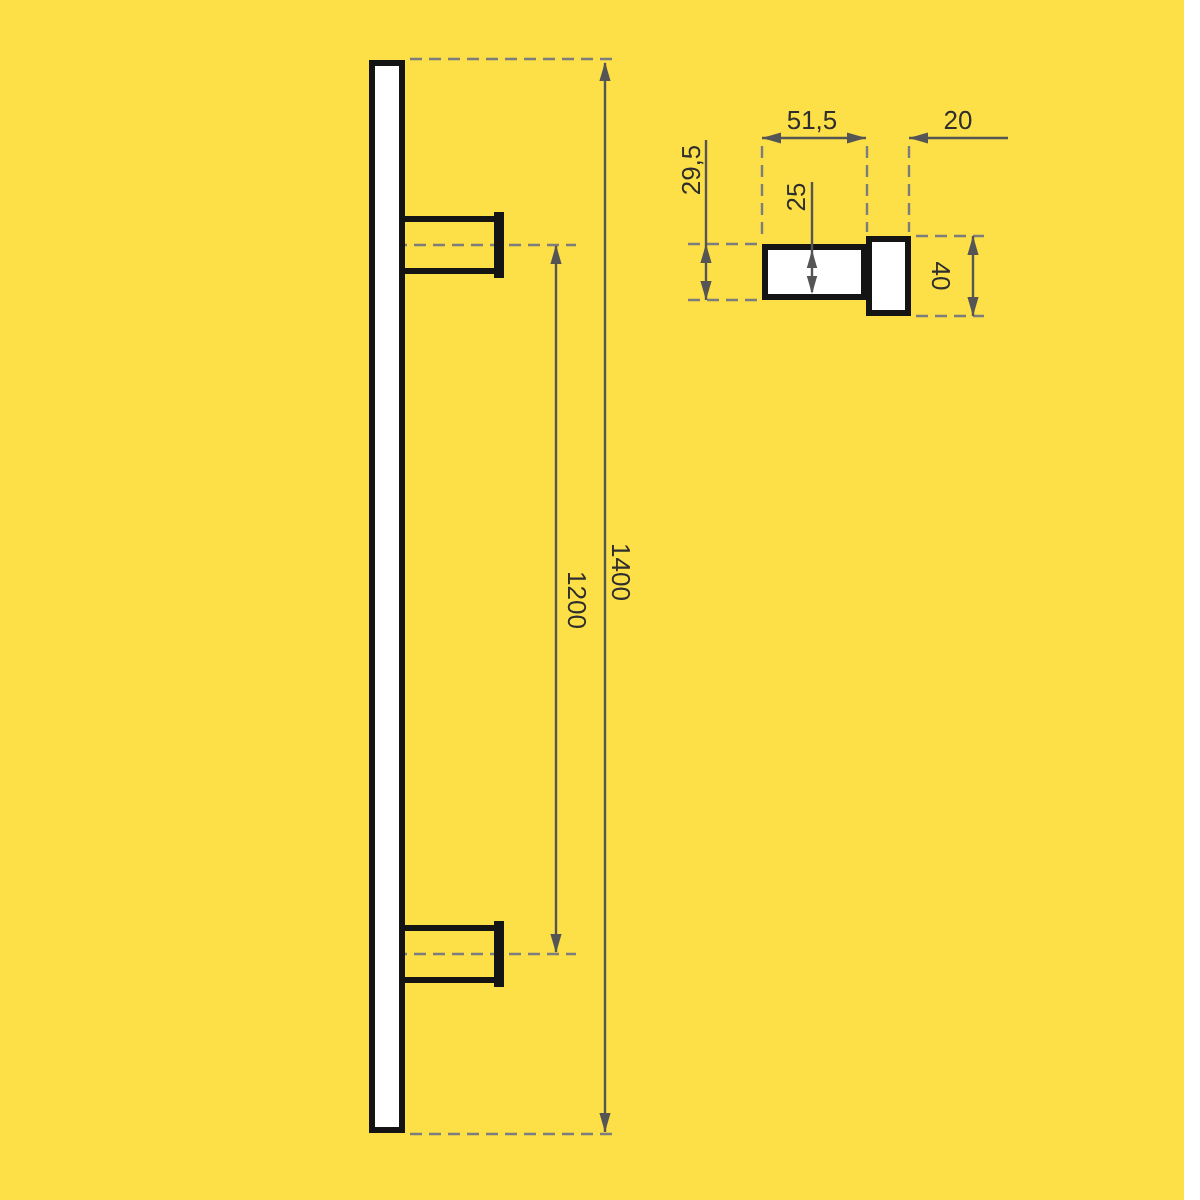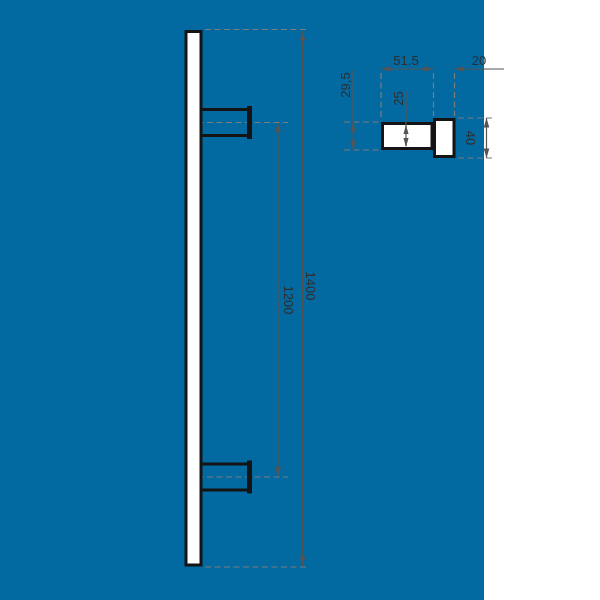--- a/index.html
+++ b/index.html
@@ -6,23 +6,23 @@
     margin: 0;
     padding: 0;
     background: #ffffff;
     width: 600px;
     height: 600px;
     overflow: hidden;
     font-family: "Liberation Sans", sans-serif;
   }
   #canvas {
     position: relative;
-    width: 484px;
+    width: 592px;
     height: 600px;
-    background: #0369a1;
+    background: #fde047;
   }
   svg { display: block; }
   .outline { stroke: #141414; fill: none; }
   .outline-fill { stroke: #141414; fill: #ffffff; }
   .dim { stroke: #555555; stroke-width: 1.2; fill: none; }
   .arrow { fill: #555555; stroke: none; }
   .dash { stroke: #7d7d7d; stroke-width: 1.2; fill: none; stroke-dasharray: 6 3.5; }
   .dimtext {
     font-family: "Liberation Sans", sans-serif;
     font-size: 13px;

